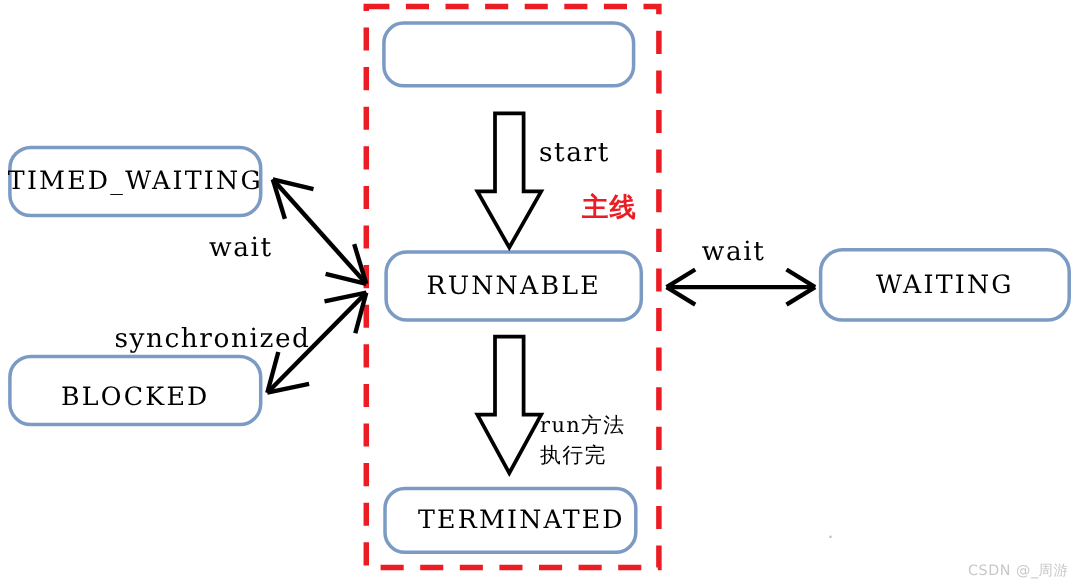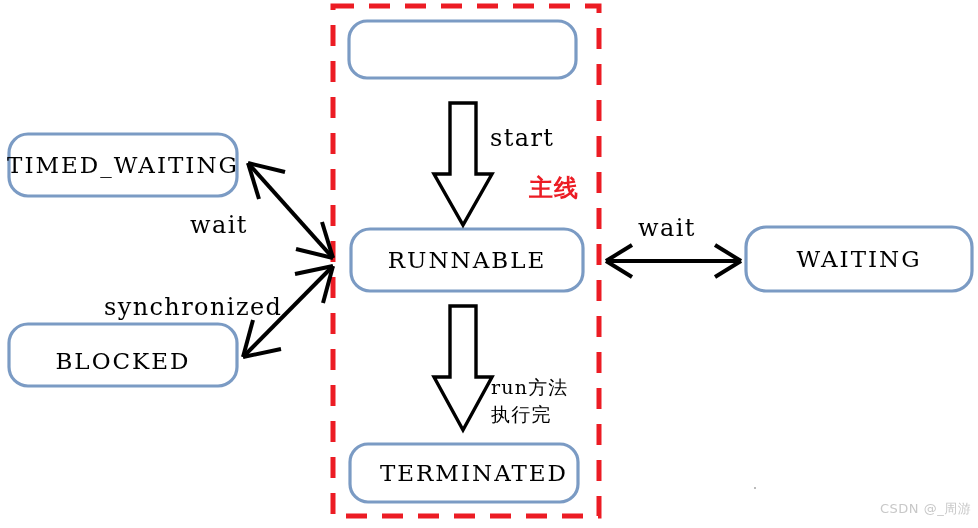--- a/index.html
+++ b/index.html
@@ -64,20 +64,21 @@
     white-space: nowrap;
     color: #000;
   }
   .watermark {
     position: absolute;
     color: #c8c8c8;
     font-family: "DejaVu Sans", sans-serif;
     font-size: 13px;
     letter-spacing: 0.5px;
     white-space: nowrap;
+    margin-top: 10px;
   }
   .dot {
     position: absolute;
     width: 2px;
     height: 2px;
     background: #bbbbbb;
   }
 </style>
 </head>
 <body>

